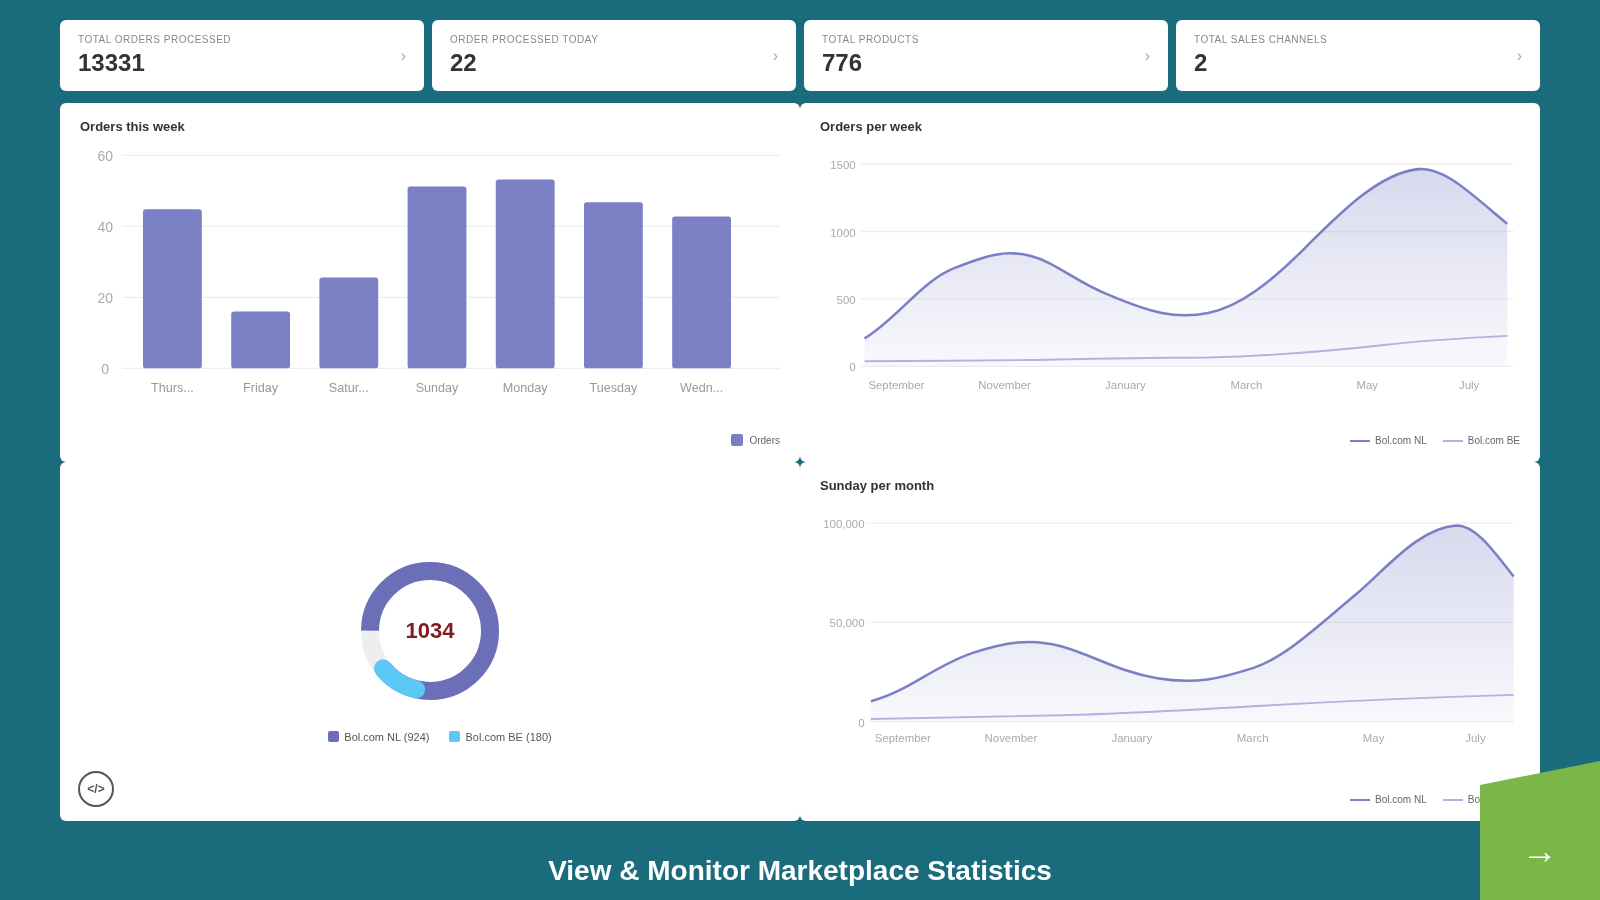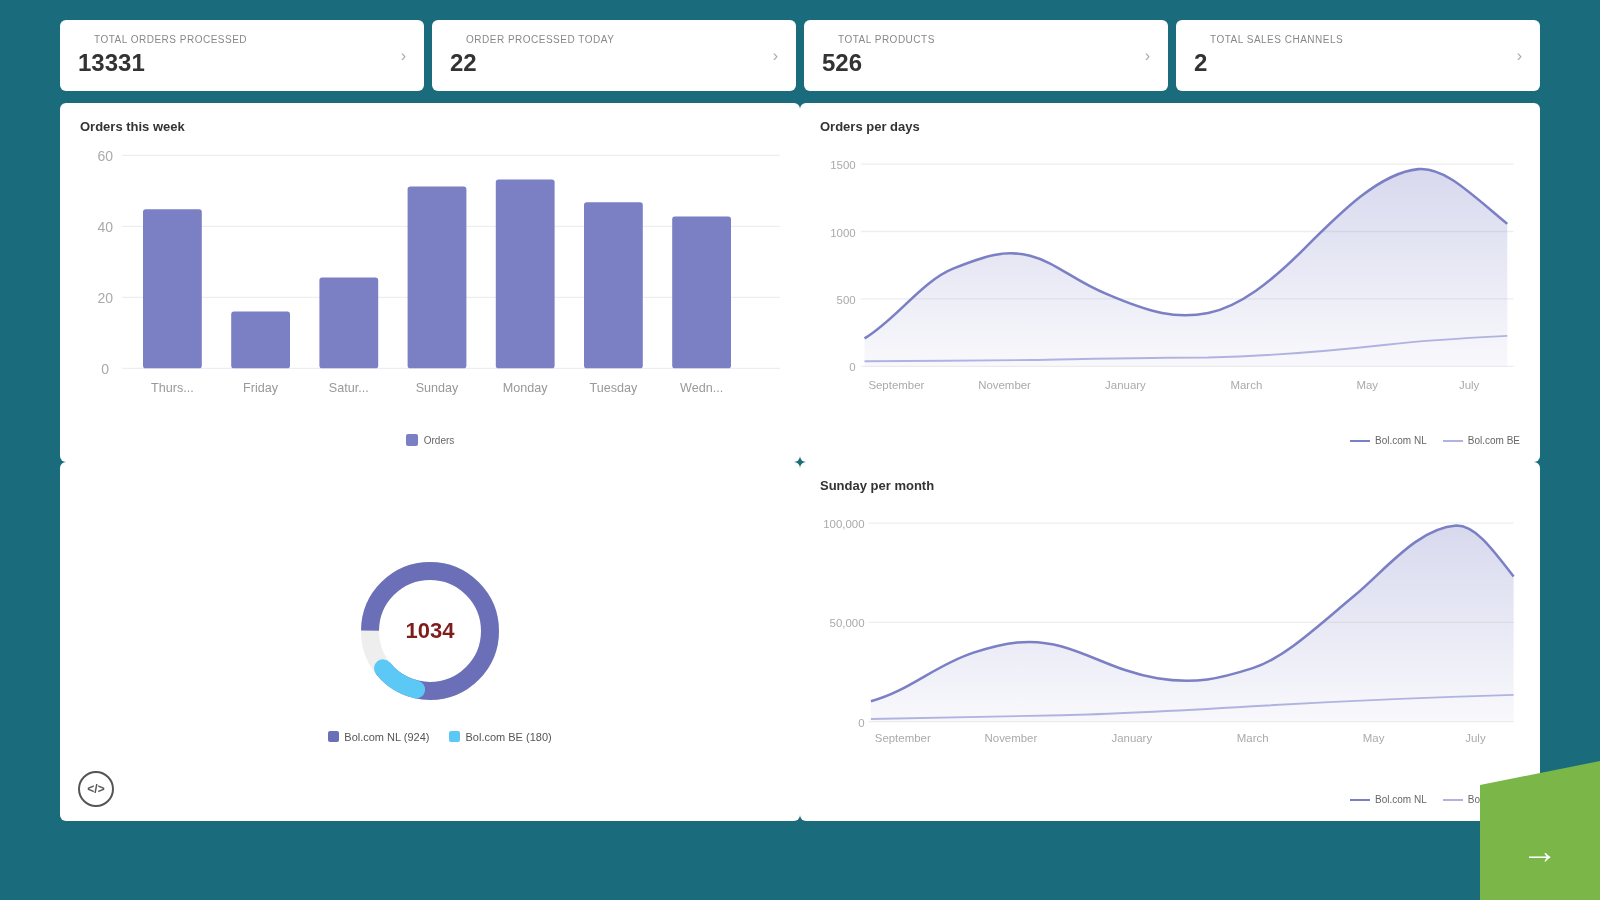--- a/index.html
+++ b/index.html
@@ -36,21 +36,20 @@
       align-items: center;
       cursor: pointer;
     }
     .stat-card-content {}
     .stat-label {
       font-size: 10px;
       color: #888;
       text-transform: uppercase;
       letter-spacing: 0.5px;
       margin-bottom: 4px;
-      margin-left: 16px;
     }
     .stat-value {
       font-size: 24px;
       font-weight: 600;
       color: #333;
     }
     .stat-arrow {
       color: #aaa;
       font-size: 16px;
     }
@@ -84,21 +83,21 @@
       position: relative;
     }
 
     .bar-chart-svg {
       width: 100%;
       height: 100%;
     }
 
     .chart-legend {
       display: flex;
-      justify-content: center;
+      justify-content: flex-end;
       align-items: center;
       gap: 6px;
       margin-top: 6px;
     }
     .legend-dot {
       width: 12px;
       height: 12px;
       border-radius: 2px;
     }
     .legend-label {
@@ -218,21 +217,21 @@
     <div class="stat-card">
       <div class="stat-card-content">
         <div class="stat-label">ORDER PROCESSED TODAY</div>
         <div class="stat-value">22</div>
       </div>
       <div class="stat-arrow">›</div>
     </div>
     <div class="stat-card">
       <div class="stat-card-content">
         <div class="stat-label">TOTAL PRODUCTS</div>
-        <div class="stat-value">526</div>
+        <div class="stat-value">776</div>
       </div>
       <div class="stat-arrow">›</div>
     </div>
     <div class="stat-card">
       <div class="stat-card-content">
         <div class="stat-label">TOTAL SALES CHANNELS</div>
         <div class="stat-value">2</div>
       </div>
       <div class="stat-arrow">›</div>
     </div>
@@ -277,21 +276,21 @@
           <text x="444" y="175" font-size="9" fill="#999" text-anchor="middle">Wedn...</text>
         </svg>
       </div>
       <div class="chart-legend">
         <div class="legend-dot" style="background:#7b7fc4;"></div>
         <span class="legend-label">Orders</span>
       </div>
     </div>
 
     <div class="chart-card">
-      <div class="chart-title">Orders per days</div>
+      <div class="chart-title">Orders per week</div>
       <div class="chart-area">
         <svg width="100%" height="100%" viewBox="0 0 550 210" preserveAspectRatio="xMidYMid meet">
 
           <text x="28" y="12" font-size="9" fill="#aaa" text-anchor="end">1500</text>
           <text x="28" y="65" font-size="9" fill="#aaa" text-anchor="end">1000</text>
           <text x="28" y="118" font-size="9" fill="#aaa" text-anchor="end">500</text>
           <text x="28" y="171" font-size="9" fill="#aaa" text-anchor="end">0</text>
 
           <line x1="32" y1="8" x2="545" y2="8" stroke="#eee" stroke-width="1"></line>
           <line x1="32" y1="61" x2="545" y2="61" stroke="#eee" stroke-width="1"></line>
@@ -398,16 +397,17 @@
           <div style="width:20px;height:2px;background:#b0b3e0;"></div>
           <span class="legend-label">Bol.com BE</span>
         </div>
       </div>
     </div>
 
   </div>
 </div>
 
 <div class="bottom-section">
+  <div class="bottom-text">View &amp; Monitor Marketplace Statistics</div>
   <div class="arrow-box">
     <span class="arrow-right-icon">→</span>
   </div>
 </div>
 
 </body></html>

